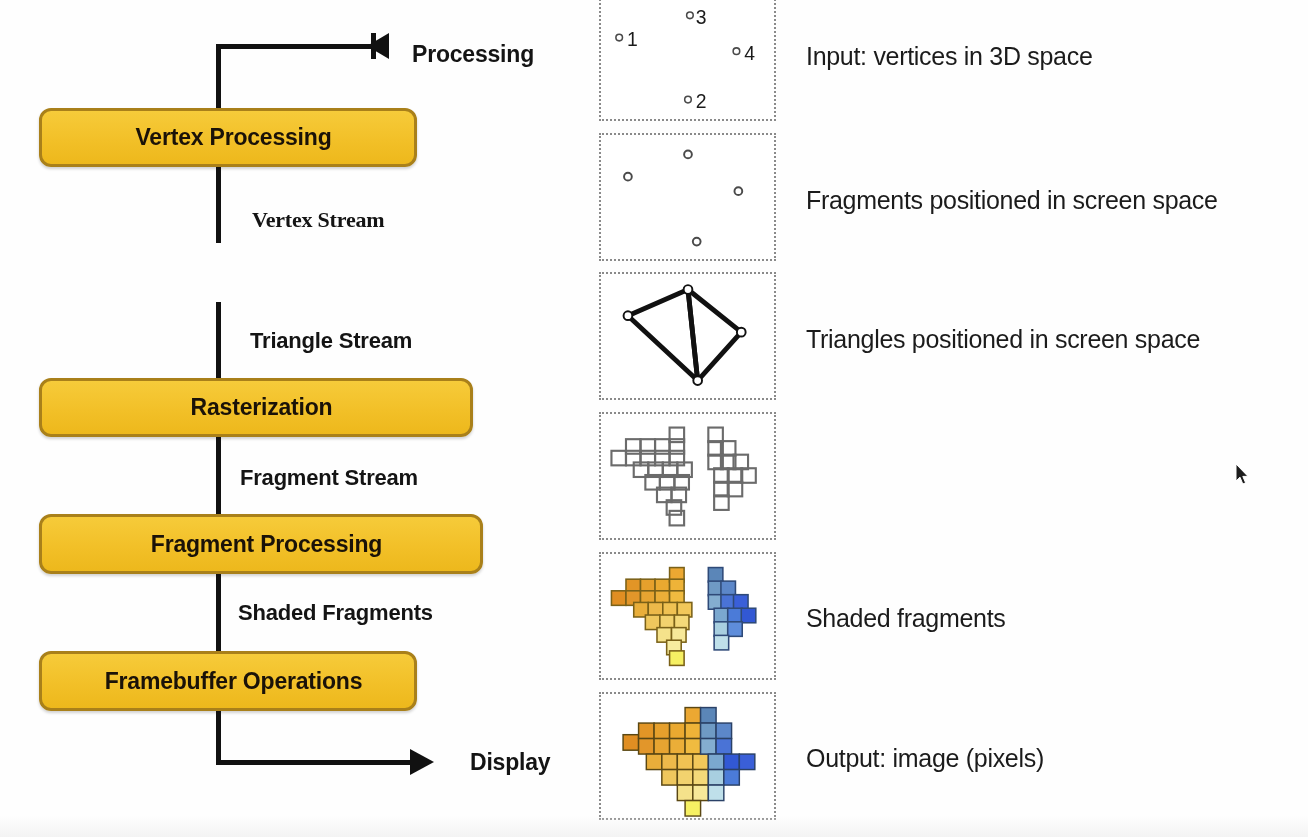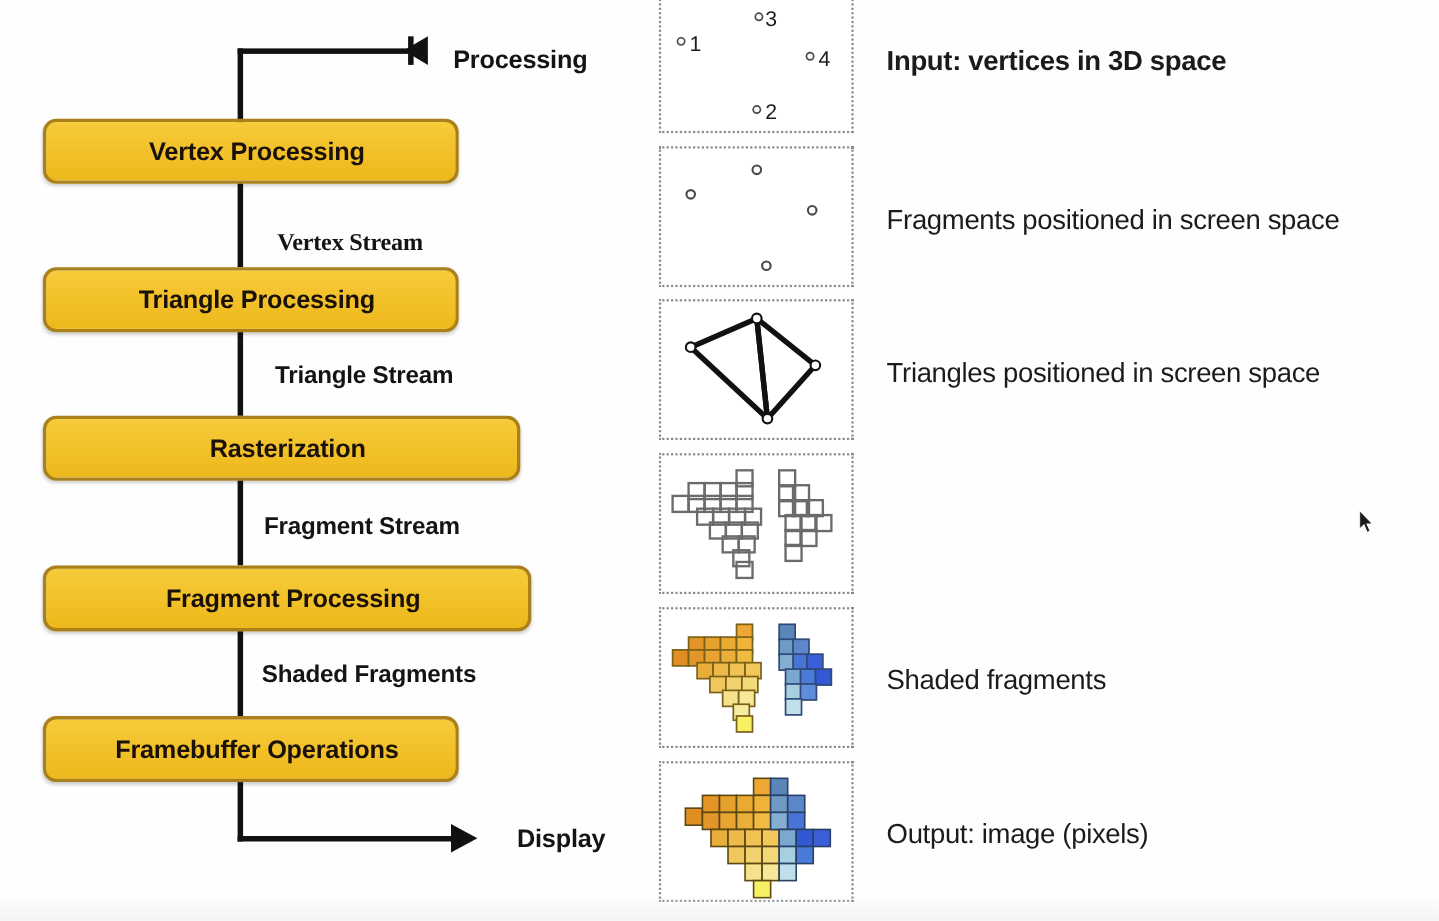--- a/index.html
+++ b/index.html
@@ -137,23 +137,20 @@
   <div class="arrow-left" style="left:367px; top:33px;"></div>
   <div class="endpoint-label" style="left:412px; top:41px;">Processing</div>
 
   <div class="pipe-box" style="left:39px; top:108px; width:378px; height:59px;">
     <span>Vertex Processing</span>
   </div>
 
   <div class="vline" style="left:216px; top:167px; height:76px;"></div>
   <div class="stream-label" style="left:252px; top:207px;font-family:Liberation Serif, serif;">Vertex Stream</div>
 
-  <div class="pipe-box" style="left:39px; top:243px; width:378px; height:59px;">
-    <span>Triangle Processing</span>
-  </div>
 
   <div class="vline" style="left:216px; top:302px; height:76px;"></div>
   <div class="stream-label" style="left:250px; top:328px;">Triangle Stream</div>
 
   <div class="pipe-box" style="left:39px; top:378px; width:434px; height:59px;">
     <span>Rasterization</span>
   </div>
 
   <div class="vline" style="left:216px; top:437px; height:77px;"></div>
   <div class="stream-label" style="left:240px; top:465px;">Fragment Stream</div>
@@ -179,21 +176,21 @@
       <circle cx="18" cy="45" r="3.4" fill="none" stroke="#4a4a4a" stroke-width="1.6"></circle>
       <circle cx="91" cy="22" r="3.4" fill="none" stroke="#4a4a4a" stroke-width="1.6"></circle>
       <circle cx="139" cy="59" r="3.4" fill="none" stroke="#4a4a4a" stroke-width="1.6"></circle>
       <circle cx="89" cy="109" r="3.4" fill="none" stroke="#4a4a4a" stroke-width="1.6"></circle>
       <text x="26" y="54" font-family="Liberation Sans, sans-serif" font-size="20" font-weight="400" fill="#1b1b1b">1</text>
       <text x="97" y="31" font-family="Liberation Sans, sans-serif" font-size="20" font-weight="400" fill="#1b1b1b">3</text>
       <text x="147" y="68" font-family="Liberation Sans, sans-serif" font-size="20" font-weight="400" fill="#1b1b1b">4</text>
       <text x="97" y="118" font-family="Liberation Sans, sans-serif" font-size="20" font-weight="400" fill="#1b1b1b">2</text>
     </svg>
   </div>
-  <div class="row-label" style="top:42px;font-weight:bold;">Input: vertices in 3D space</div>
+  <div class="row-label" style="top:42px;">Input: vertices in 3D space</div>
 
   <div class="panel" style="top:133px; height:128px;">
     <svg class="panel-svg" viewBox="0 0 177 128">
       <circle cx="27" cy="43" r="4" fill="none" stroke="#4a4a4a" stroke-width="2"></circle>
       <circle cx="89" cy="20" r="4" fill="none" stroke="#4a4a4a" stroke-width="2"></circle>
       <circle cx="141" cy="58" r="4" fill="none" stroke="#4a4a4a" stroke-width="2"></circle>
       <circle cx="98" cy="110" r="4" fill="none" stroke="#4a4a4a" stroke-width="2"></circle>
     </svg>
   </div>
   <div class="row-label" style="top:186px;">Fragments positioned in screen space</div>

